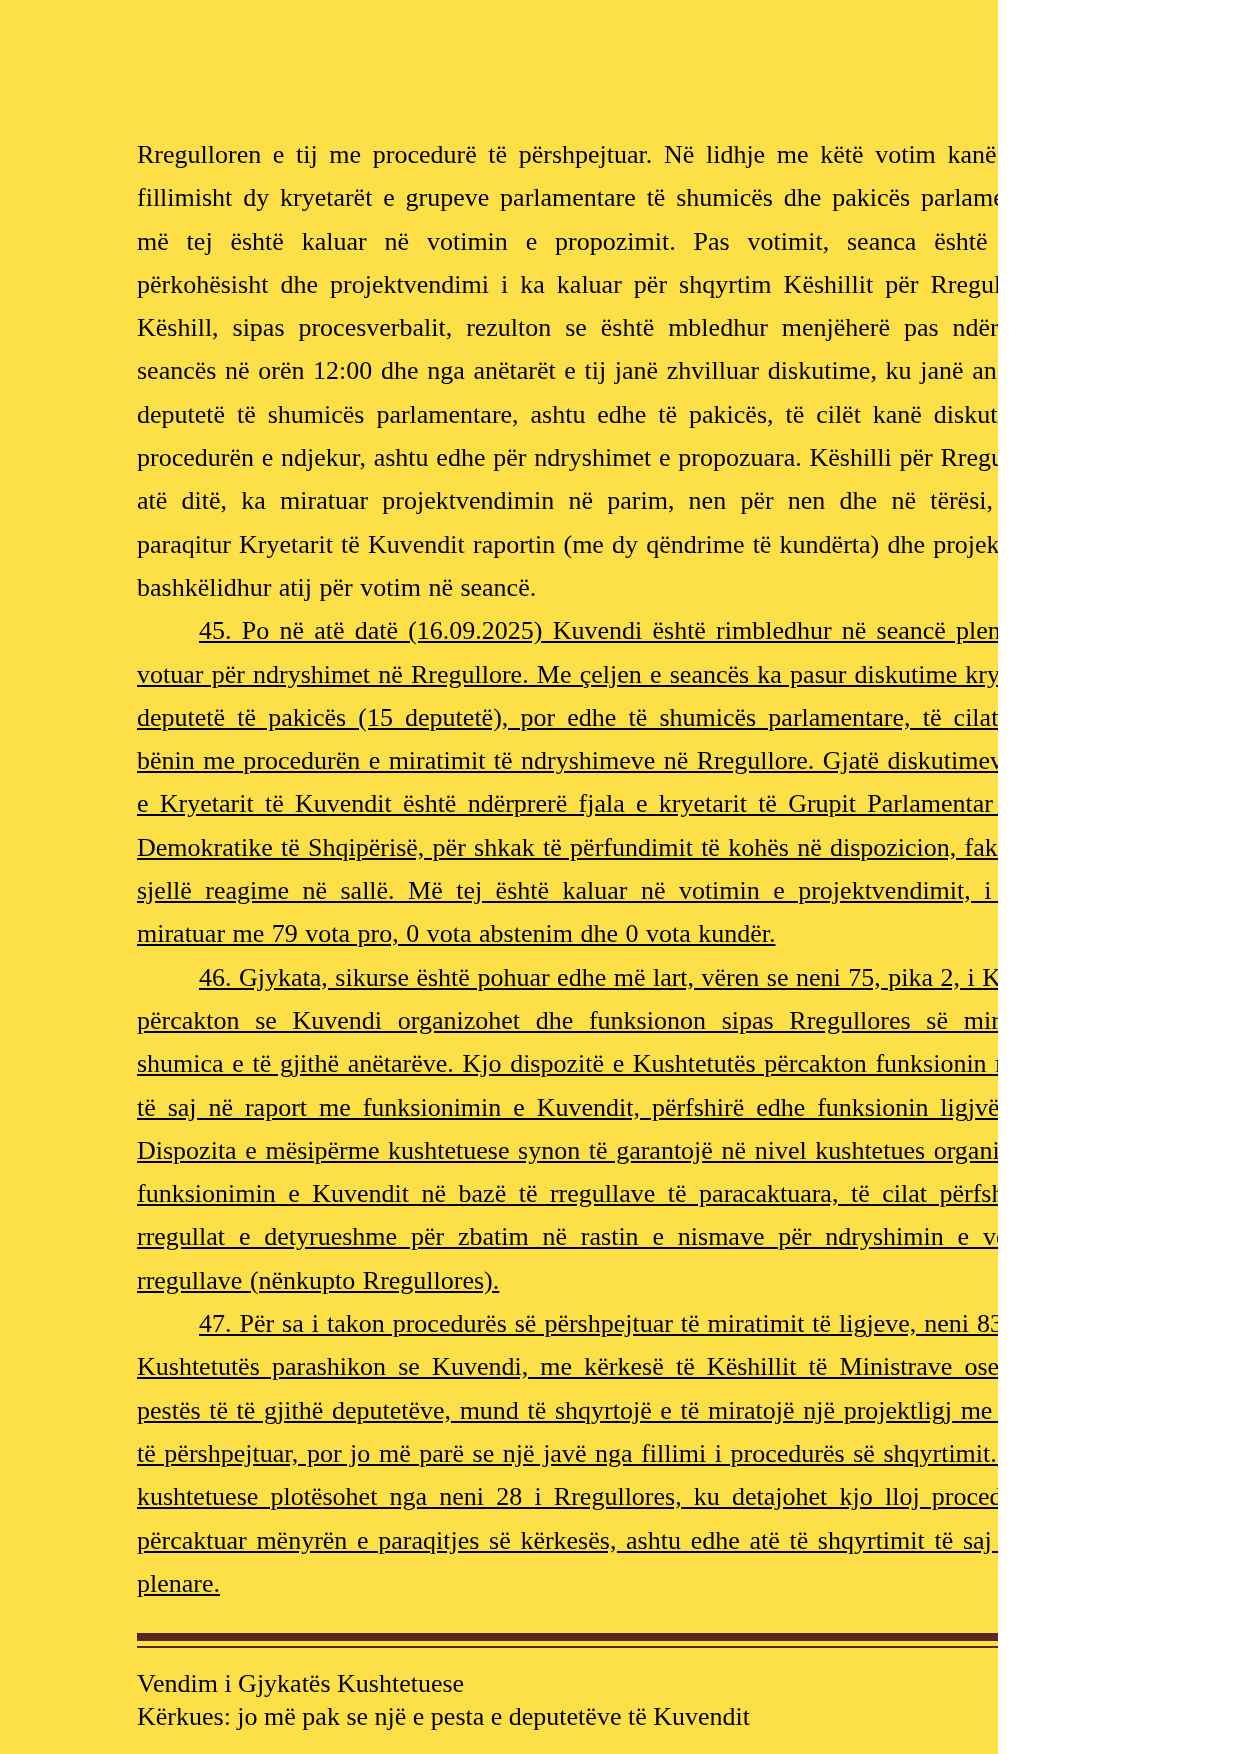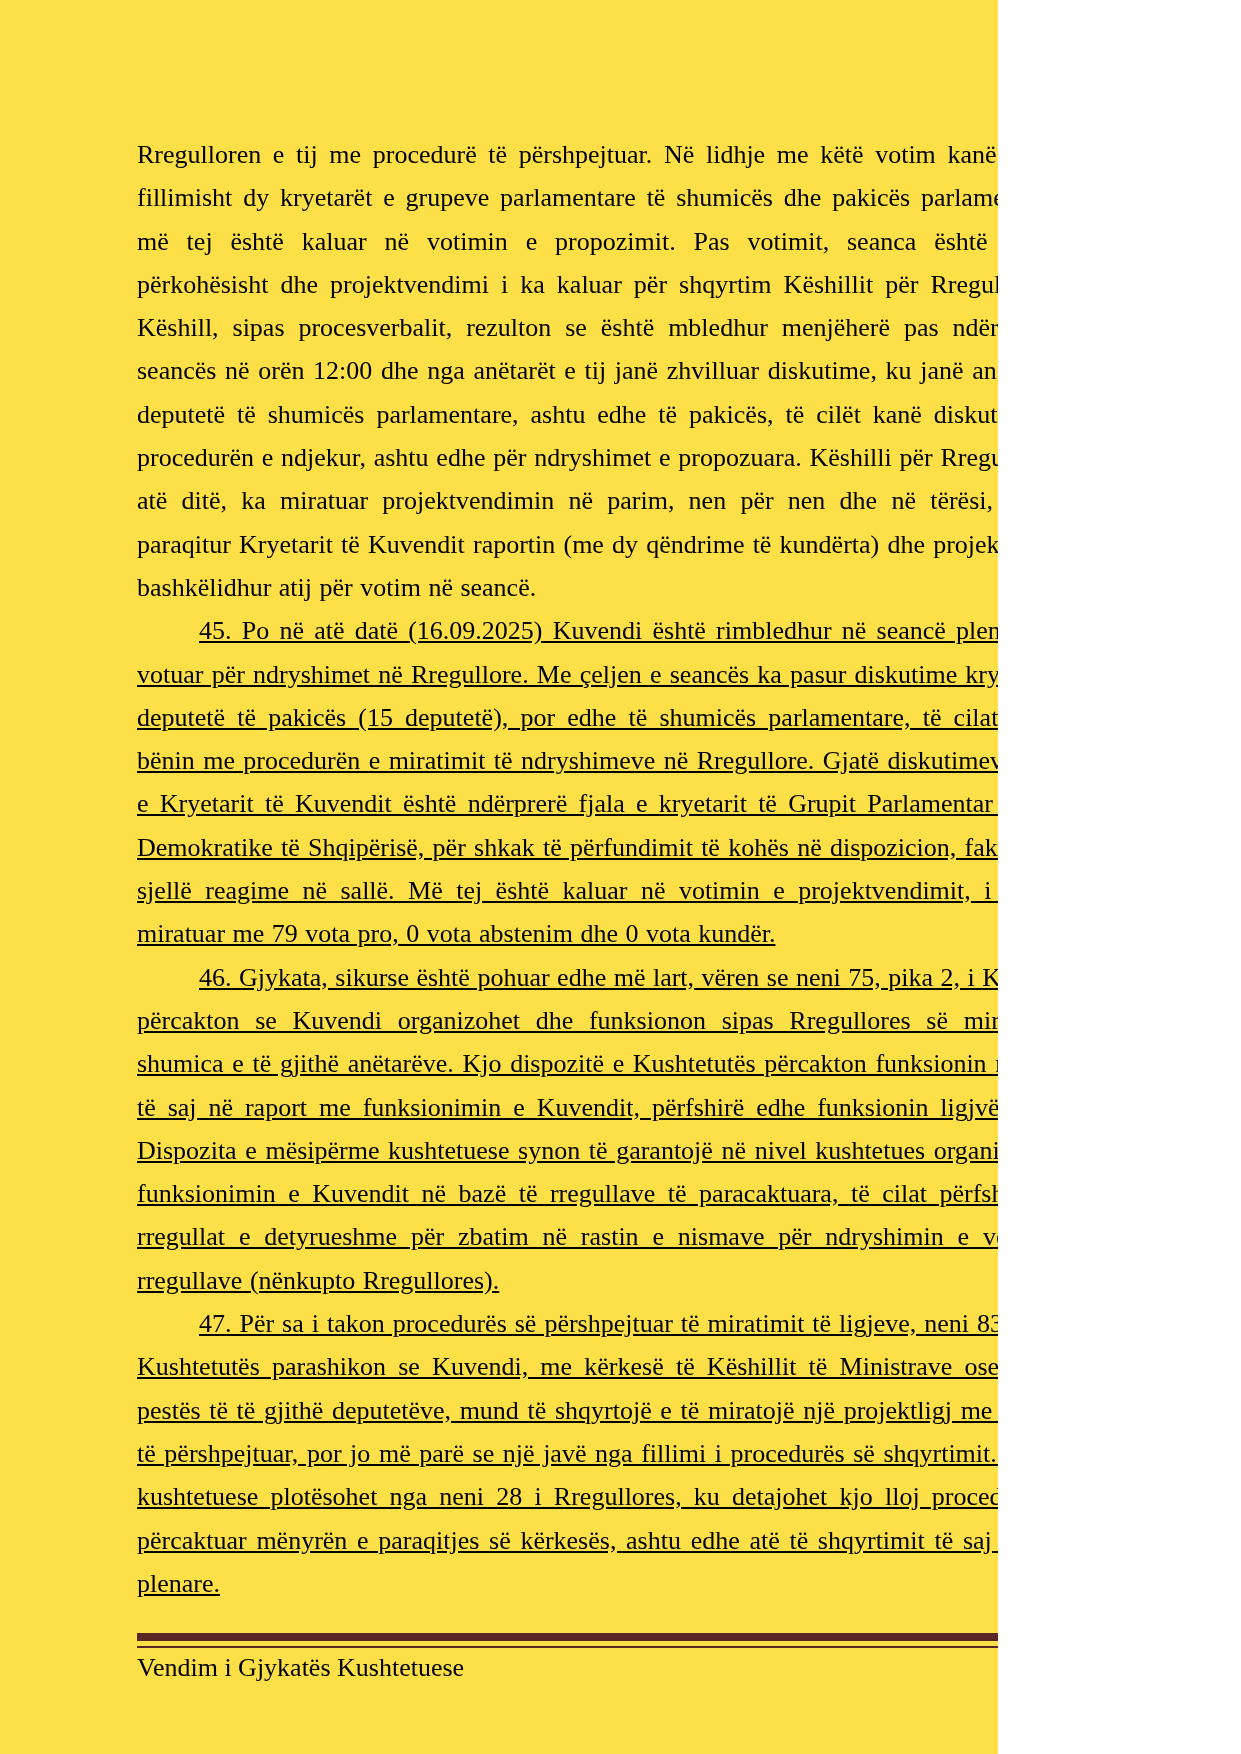--- a/index.html
+++ b/index.html
@@ -44,21 +44,21 @@
     border-top: 8px solid #5a2626;
     border-bottom: 2px solid #5a2626;
     box-sizing: border-box;
   }
   .footer-row {
     display: flex;
     justify-content: space-between;
     align-items: baseline;
     font-size: 26px;
     line-height: 33px;
-    margin-top: 3px;
+    margin-top: 19px;
   }
   .footer-line2 {
     font-size: 26px;
     line-height: 33px;
   }
 </style>
 </head>
 <body>
 
 <div class="page">
@@ -69,15 +69,16 @@
     <p class="indent">46. Gjykata, sikurse është pohuar edhe më lart, vëren se neni 75, pika 2, i Kushtetutës përcakton se Kuvendi organizohet dhe funksionon sipas Rregullores së miratuar nga shumica e të gjithë anëtarëve. Kjo dispozitë e Kushtetutës përcakton funksionin rregullator të saj në raport me funksionimin e Kuvendit, përfshirë edhe funksionin ligjvënës të tij. Dispozita e mësipërme kushtetuese synon të garantojë në nivel kushtetues organizimin dhe funksionimin e Kuvendit në bazë të rregullave të paracaktuara, të cilat përfshijnë edhe rregullat e detyrueshme për zbatim në rastin e nismave për ndryshimin e vetë këtyre rregullave (nënkupto Rregullores).</p>
     <p class="indent">47. Për sa i takon procedurës së përshpejtuar të miratimit të ligjeve, neni 83, pika 2, i Kushtetutës parashikon se Kuvendi, me kërkesë të Këshillit të Ministrave ose të një të pestës të të gjithë deputetëve, mund të shqyrtojë e të miratojë një projektligj me procedurë të përshpejtuar, por jo më parë se një javë nga fillimi i procedurës së shqyrtimit. Dispozita kushtetuese plotësohet nga neni 28 i Rregullores, ku detajohet kjo lloj procedure, duke përcaktuar mënyrën e paraqitjes së kërkesës, ashtu edhe atë të shqyrtimit të saj në seancë plenare.</p>
   </div>
 
   <div class="footer">
     <div class="footer-rule" id="footer-rule" style="border-color: rgb(90, 38, 38);"></div>
     <div class="footer-row">
       <span>Vendim i Gjykatës Kushtetuese</span>
       <span>Faqe 40</span>
     </div>
+    <div class="footer-line2">Kërkues: jo më pak se një e pesta e deputetëve të Kuvendit</div>
   </div>
 
 </div>
 
 </body></html>

